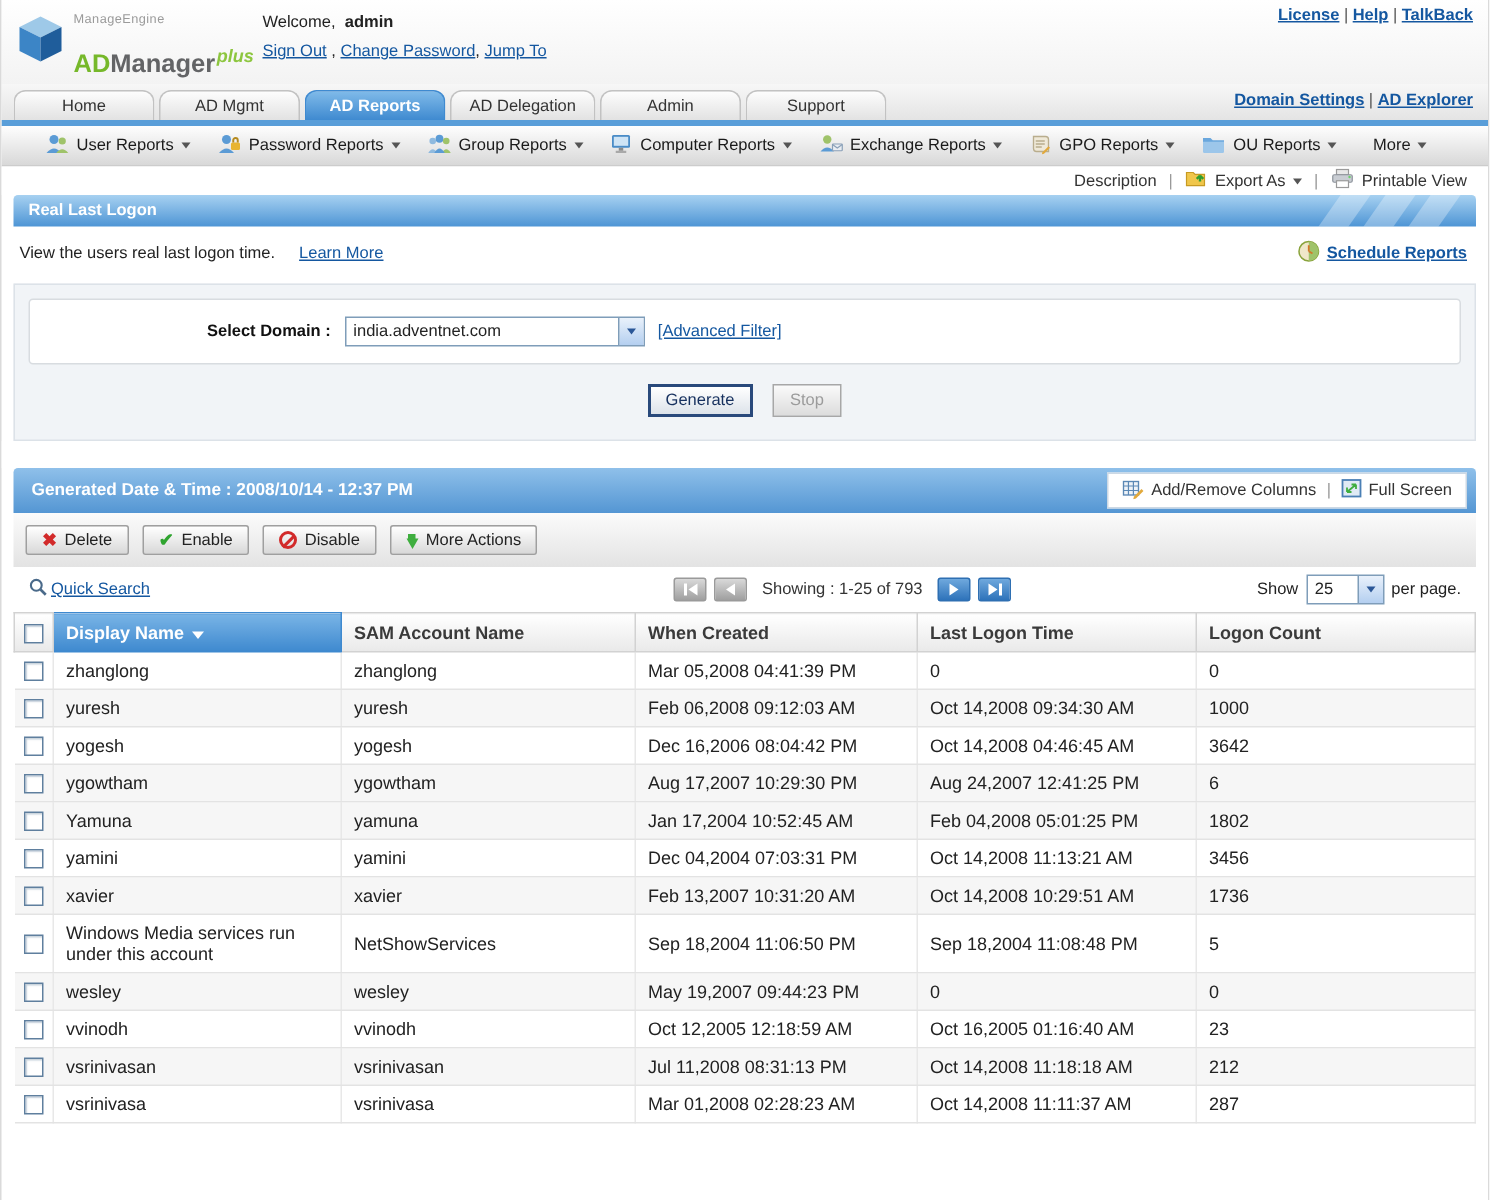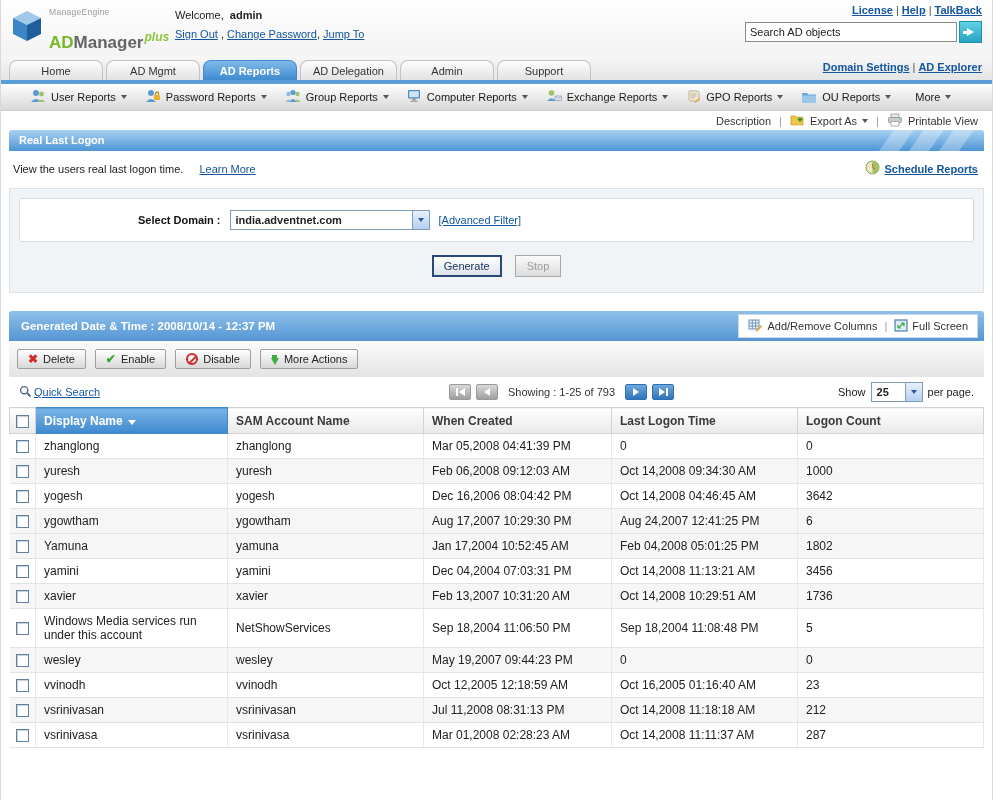--- a/index.html
+++ b/index.html
@@ -75,21 +75,21 @@
   .descrow .lm { margin-left:16px; }
   .sched { margin-left:auto; display:flex; align-items:center; gap:4px; }
   .sched a { font-weight:bold; }
 
   
   .filterpanel { margin:1px 8px 0; border:1px solid #dce2e8; background:#f1f4f7; padding:9px 9px 0; }
   .filterbox { background:#fff; border:1px solid #d8dce0; border-radius:3px; height:44px;
     display:flex; align-items:center; padding-left:118px; gap:9px; }
   .flabel { font-weight:bold; color:#111; }
   .fakeselect { height:20px; border:1px solid #7f9db9; background:#fff; display:flex; align-items:center;
-    padding-left:5px; cursor:pointer;font-weight:bold; }
+    padding-left:5px; cursor:pointer; }
   .fakeselect .val { flex:1; }
   .selarrow { width:17px; height:18px; margin-left:4px; border-left:1px solid #7f9db9;
     background:linear-gradient(#e9f1fb,#b4cff0); display:flex; align-items:center; justify-content:center; }
   .selarrow .caret { border-top-color:#2b5797; }
   .domain-select { width:200px; }
   .fbuttons { text-align:center; padding:13px 0 15px; }
   .btn-generate { display:inline-block; padding:3px 10px; border:2px solid #29497b;
     background:linear-gradient(#ffffff,#dde3ea); color:#16305e; cursor:pointer; margin-right:10px; }
   .btn-stop { display:inline-block; padding:4px 11px; border:1px solid #a7a7a7;
     background:linear-gradient(#fafafa,#dcdcdc); color:#9b9b9b; }
@@ -171,26 +171,20 @@
     </div>
     <div class="welcome">
       <div class="welcome-line1"><span>Welcome,</span>&nbsp; <b>admin</b></div>
       <div class="welcome-line2">
         <a>Sign Out</a><span> <span>,</span> </span><a>Change Password</a><span><span>, </span></span><a>Jump To</a>
       </div>
     </div>
     <div class="top-right">
       <div class="top-links">
         <a>License</a><span class="sep">|</span><a>Help</a><span class="sep">|</span><a>TalkBack</a>
-      </div>
-      <div class="searchbar">
-        <input class="search-input" value="Search AD objects" style="">
-        <span class="search-go">
-            <span class="arrow-right-white"></span>
-          </span>
       </div>
     </div>
   </div>
 
   <div class="tabrow">
     <div class="tabs-host" style="display:flex; align-items:flex-end;" id="tabs-host">
         <div class="tab">Home</div>
         <div class="tab">AD Mgmt</div>
         <div class="tab active">AD Reports</div>
         <div class="tab">AD Delegation</div>

